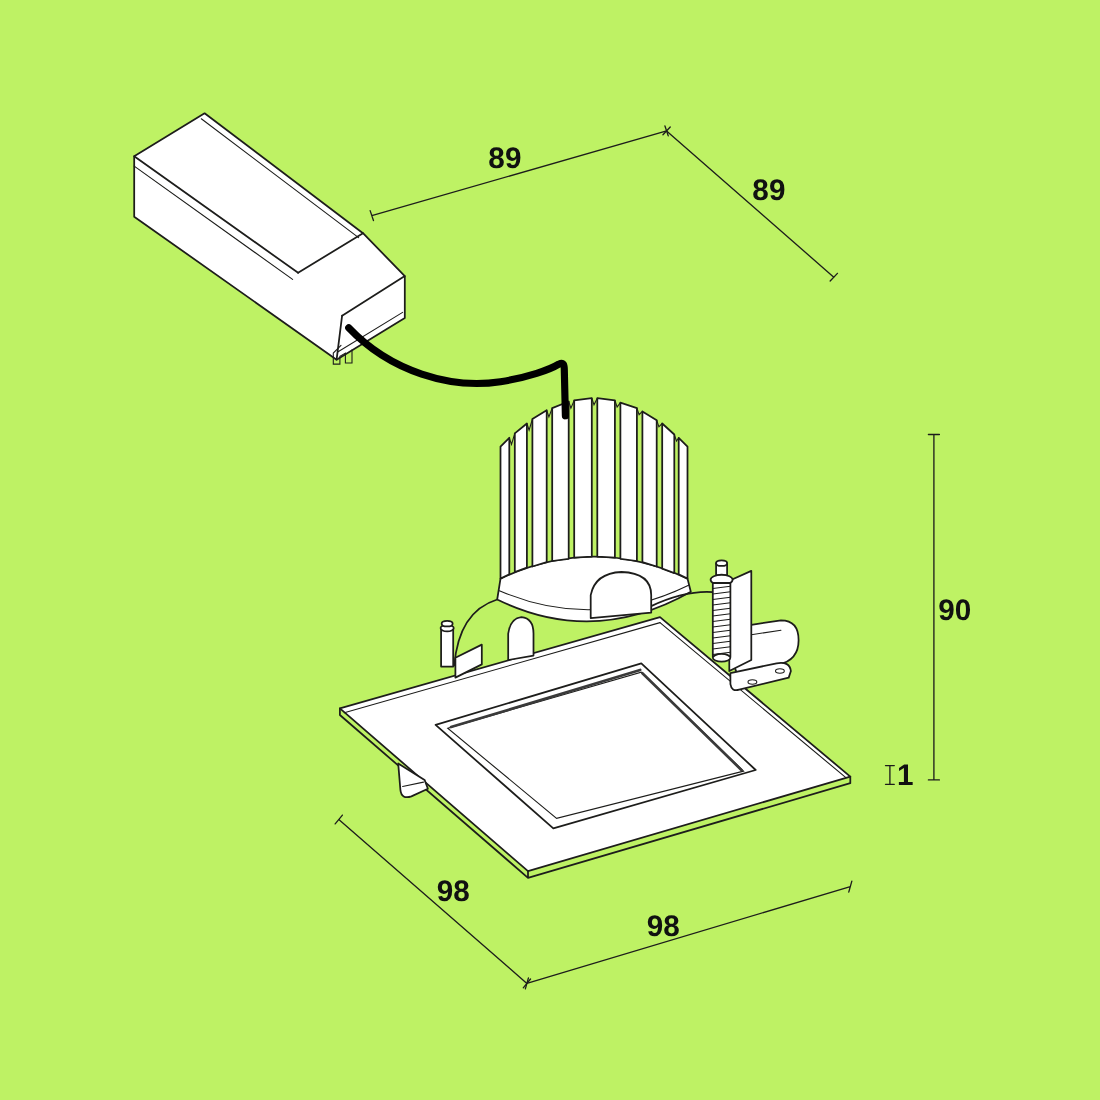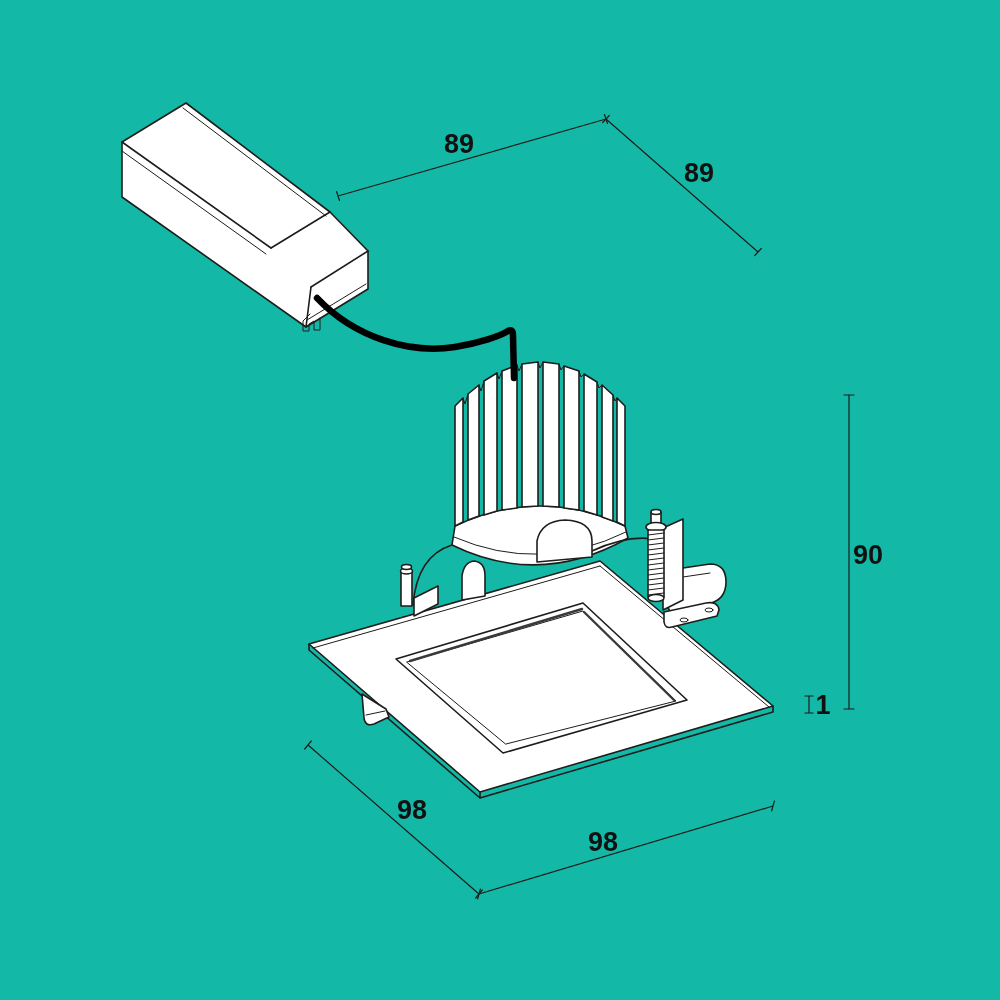--- a/index.html
+++ b/index.html
@@ -1,16 +1,16 @@
 <!DOCTYPE html>
 <html><head>
 <meta charset="utf-8">
 <style>
   html,body{margin:0;padding:0;background:#ffffff;}
-  .stage{position:relative;width:1000px;height:1000px;background:#14b8a6;overflow:hidden;}
+  .stage{position:relative;width:1000px;height:1000px;background:#bef264;overflow:hidden;}
   svg{display:block;}
   .part{fill:#ffffff;stroke:#1d1d1b;stroke-width:1.6;stroke-linejoin:round;}
   .edge{fill:none;stroke:#1d1d1b;stroke-width:1.6;stroke-linejoin:round;stroke-linecap:round;}
   .thin{fill:none;stroke:#1d1d1b;stroke-width:1;stroke-linecap:round;}
   .hatch{fill:none;stroke:#3a3a3a;stroke-width:2.4;stroke-linecap:round;}
   .cable{fill:none;stroke:#000000;stroke-width:6.5;stroke-linecap:round;stroke-linejoin:round;}
   .dimline{fill:none;stroke:#1d1d1b;stroke-width:1.2;stroke-linecap:round;}
   .dim{font:700 27px "Liberation Sans", sans-serif;fill:#111111;text-anchor:middle;}
 </style>
 </head>

